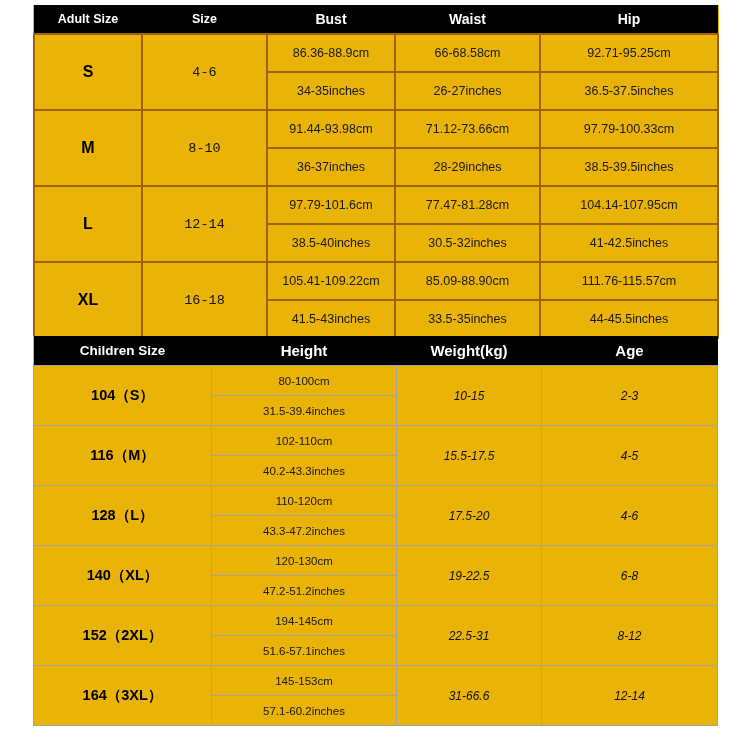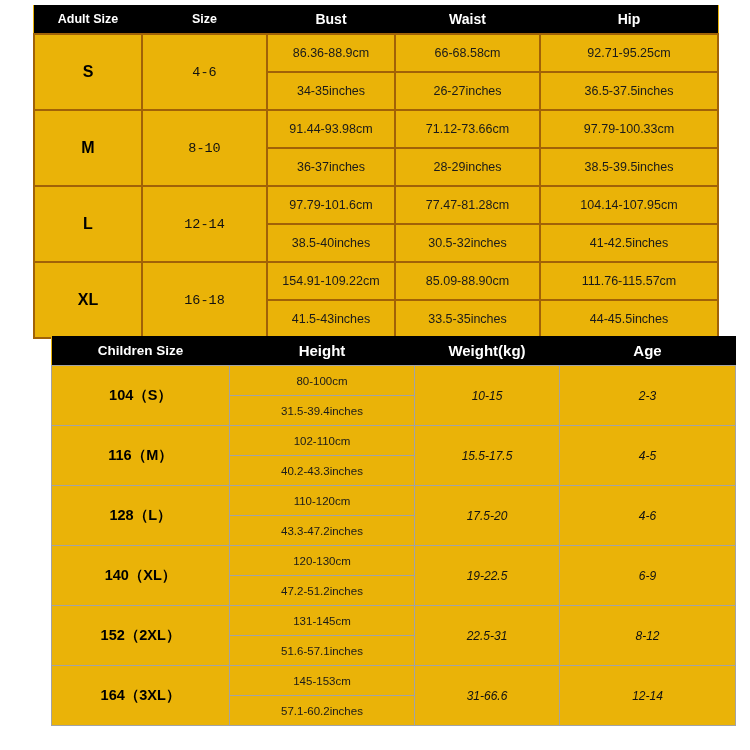--- a/index.html
+++ b/index.html
@@ -66,21 +66,21 @@
   }
   #adult-table tbody td.size {
     font-size: 13.5px;
     color: #111111;
     font-family: Liberation Mono, monospace;
   }
 
   
   #children-table {
     position: absolute;
-    left: 51px;
+    left: 33px;
     top: 336px;
     width: 684px;
   }
   #children-table col.k1 { width: 178px; }
   #children-table col.k2 { width: 185px; }
   #children-table col.k3 { width: 145px; }
   #children-table col.k4 { width: 176px; }
 
   #children-table thead th {
     background: #000000;
@@ -174,21 +174,21 @@
       </tr>
       <tr>
         <td>38.5-40inches</td>
         <td>30.5-32inches</td>
         <td>41-42.5inches</td>
       </tr>
 
       <tr>
         <td class="label" rowspan="2">XL</td>
         <td class="size" rowspan="2">16-18</td>
-        <td>154.91-109.22cm</td>
+        <td>105.41-109.22cm</td>
         <td>85.09-88.90cm</td>
         <td>111.76-115.57cm</td>
       </tr>
       <tr>
         <td>41.5-43inches</td>
         <td>33.5-35inches</td>
         <td>44-45.5inches</td>
       </tr>
     </tbody>
   </table>
@@ -237,29 +237,29 @@
         <td class="midcell" rowspan="2">4-6</td>
       </tr>
       <tr>
         <td>43.3-47.2inches</td>
       </tr>
 
       <tr>
         <td class="label" rowspan="2">140（XL）</td>
         <td>120-130cm</td>
         <td class="midcell" rowspan="2">19-22.5</td>
-        <td class="midcell" rowspan="2">6-9</td>
+        <td class="midcell" rowspan="2">6-8</td>
       </tr>
       <tr>
         <td>47.2-51.2inches</td>
       </tr>
 
       <tr>
         <td class="label" rowspan="2">152（2XL）</td>
-        <td>131-145cm</td>
+        <td>194-145cm</td>
         <td class="midcell" rowspan="2">22.5-31</td>
         <td class="midcell" rowspan="2">8-12</td>
       </tr>
       <tr>
         <td>51.6-57.1inches</td>
       </tr>
 
       <tr>
         <td class="label" rowspan="2">164（3XL）</td>
         <td>145-153cm</td>

